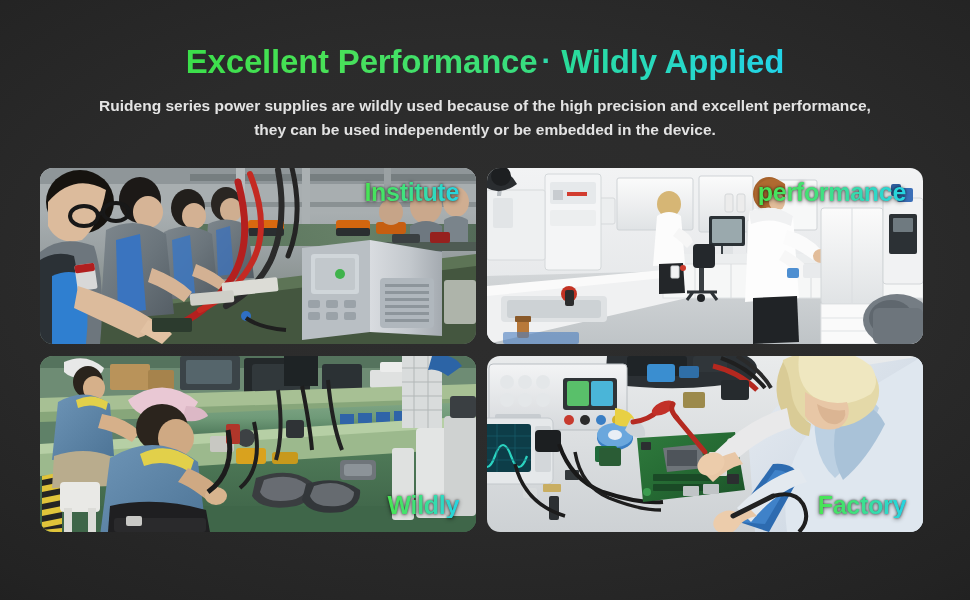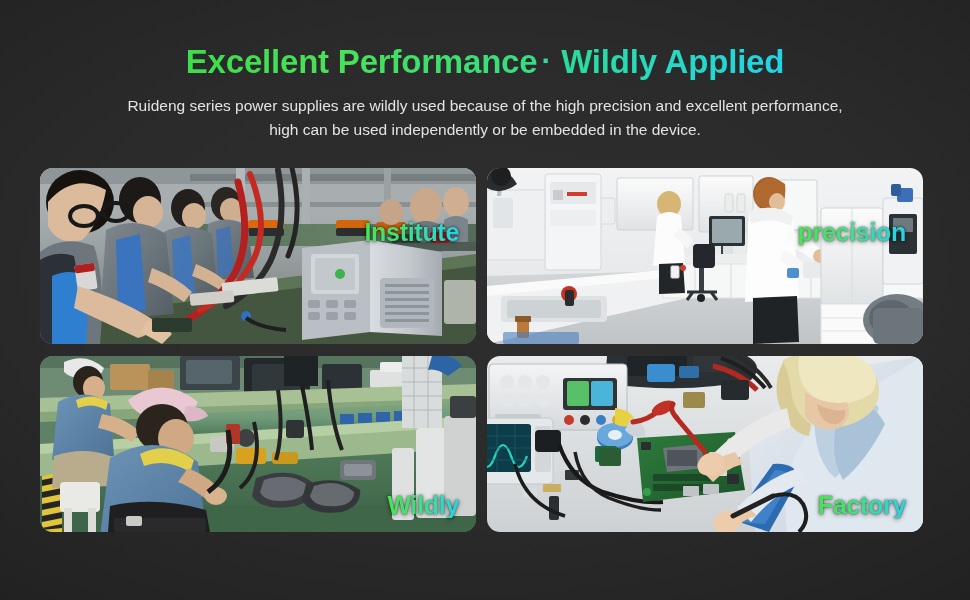--- a/index.html
+++ b/index.html
@@ -41,21 +41,21 @@
     background:linear-gradient(100deg,#2adc96 0%,#28d9c0 45%,#22d3e8 100%);
     -webkit-background-clip:text; background-clip:text;
     color:transparent; -webkit-text-fill-color:transparent;
     margin-left:8px;
   }
   .subtitle {
     margin-top:14px;
     font-size:15.5px;
     color:#e3e3e3;
     line-height:1.55;
-    font-weight:400;
+    font-weight:700;
   }
   .subtitle .l2 { display:block; }
 
   
   .grid {
     position:absolute;
     left:40px; top:168px;
     width:883px; height:367px;
     display:grid;
     grid-template-columns:436px 436px;
@@ -74,35 +74,35 @@
     font-size:25px;
     font-weight:bold;
     letter-spacing:-0.3px;
     line-height:1;
     white-space:nowrap;
     background:linear-gradient(95deg,#49e452 0%,#41e27a 40%,#2ed9c6 78%,#25d4e4 100%);
     -webkit-background-clip:text; background-clip:text;
     color:transparent; -webkit-text-fill-color:transparent;
     filter:drop-shadow(0 0 1px rgba(0,0,0,.55)) drop-shadow(0 1px 2px rgba(0,0,0,.45));
   }
-  .label.tr { right:17px; top:12px;margin-top:40px; }
+  .label.tr { right:17px; top:12px; }
   .label.br { right:17px; bottom:14px; }
 </style>
 </head>
 <body>
 
 <div id="page">
 
   <div class="header">
     <div class="title">
       <span class="seg-green">Excellent Performance</span><span class="seg-dot">·</span><span class="seg-cyan">Wildly Applied</span>
     </div>
     <div class="subtitle">
       <span class="l1">Ruideng series power supplies are wildly used because of the high precision and excellent performance,</span>
-      <span class="l2">high can be used independently or be embedded in the device.</span>
+      <span class="l2">they can be used independently or be embedded in the device.</span>
     </div>
   </div>
 
   <div class="grid">
 
     <div class="card">
       <svg viewBox="0 0 436 176" preserveAspectRatio="xMidYMid slice">
         <defs>
           <linearGradient id="i-bg" x1="0" y1="0" x2="0" y2="1">
             <stop offset="0" stop-color="#b9bec0"></stop>
@@ -336,21 +336,21 @@
 
         <path d="M0 0 q20 -2 30 16 q-16 12 -30 4z" fill="#2a2d30"></path>
         <circle cx="14" cy="8" r="10" fill="#1d1f21"></circle>
 
         <rect x="238" y="26" width="8" height="18" rx="2" fill="#ececec" stroke="#d4d7d9"></rect>
         <rect x="250" y="26" width="8" height="18" rx="2" fill="#ececec" stroke="#d4d7d9"></rect>
 
         <circle cx="196" cy="100" r="3" fill="#cc3b2c"></circle>
         <rect x="184" y="98" width="8" height="12" rx="1" fill="#f2f3f4" stroke="#d6d9db"></rect>
       </svg>
-      <div class="label tr">precision</div>
+      <div class="label tr">performance</div>
     </div>
 
     <div class="card">
       <svg viewBox="0 0 436 176" preserveAspectRatio="xMidYMid slice">
         <defs>
           <linearGradient id="f-green" x1="0" y1="0" x2="0" y2="1">
             <stop offset="0" stop-color="#7fa585"></stop>
               <stop offset=".5" stop-color="#6f9a78"></stop>
               <stop offset="1" stop-color="#527c5d"></stop>
           </linearGradient>

